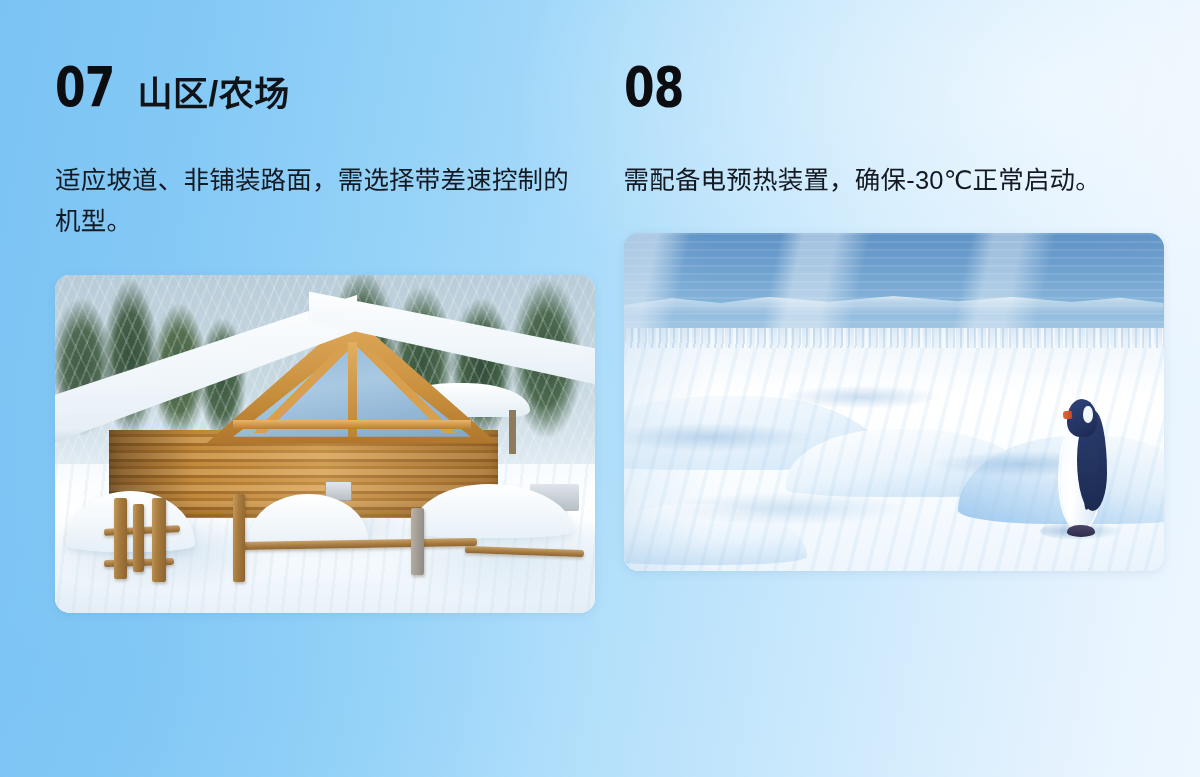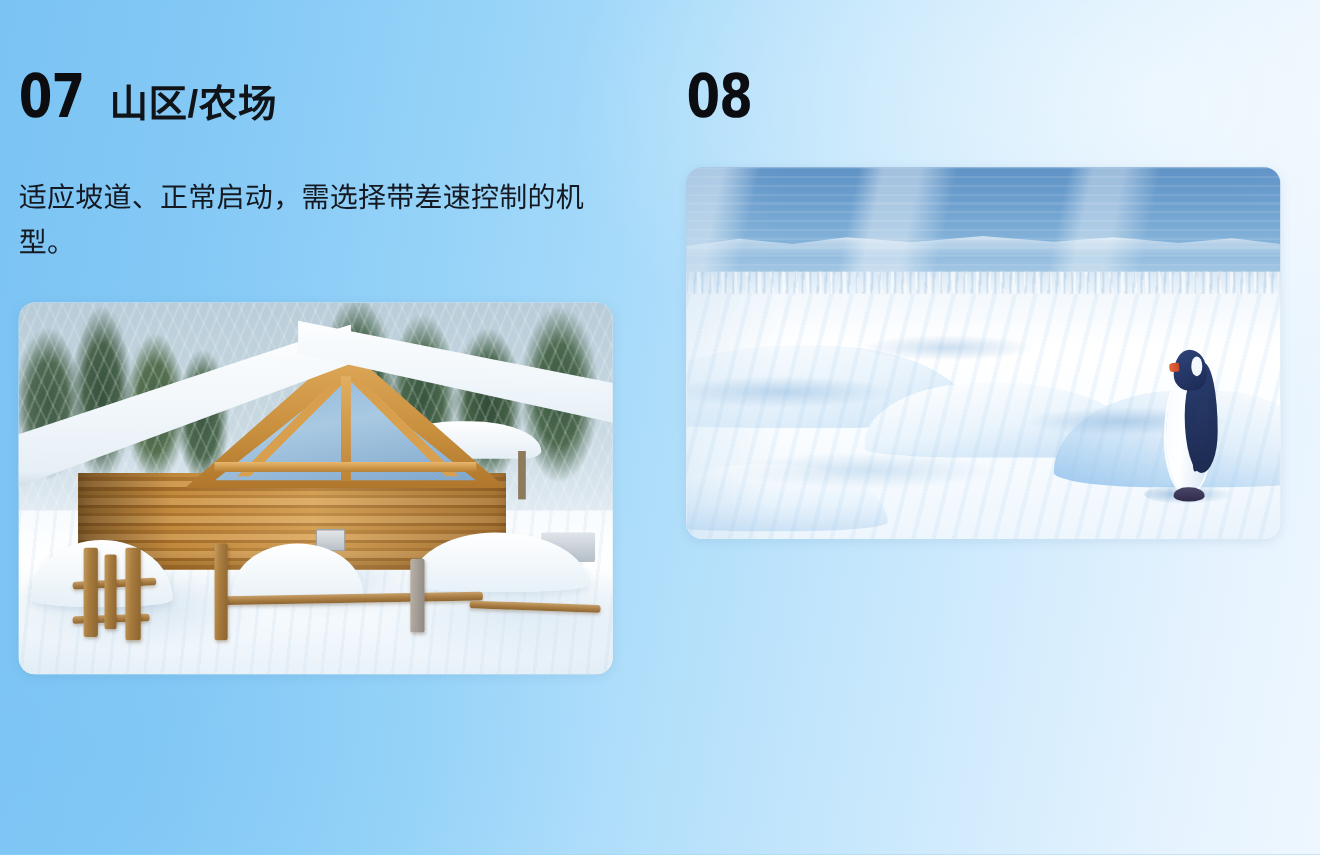--- a/index.html
+++ b/index.html
@@ -38,21 +38,21 @@
     background:
       radial-gradient(ellipse 70% 60% at 88% 12%, rgba(255,255,255,.55), rgba(255,255,255,0) 65%),
       radial-gradient(ellipse 60% 55% at 4% 88%, rgba(120,195,244,.45), rgba(255,255,255,0) 70%);
   }
 
   
   .board {
     position: absolute;
     inset: 0;
     display: flex;
-    padding: 0 17px;
+    padding: 0 55px;
     gap: 47px;
   }
   .column {
     flex: 1 1 0;
     min-width: 0;
     display: flex;
     flex-direction: column;
   }
 
   
@@ -407,21 +407,21 @@
 
 <div class="board">
 
   <section class="column col-a">
 
     <header class="section-heading">
       <span class="section-number">07</span>
       <h2 class="section-title">山区/农场</h2>
     </header>
 
-    <p class="section-desc">适应坡道、正常启动，需选择带差速控制的机型。</p>
+    <p class="section-desc">适应坡道、非铺装路面，需选择带差速控制的机型。</p>
 
     <figure class="photo-card">
       <div class="photo-stage">
         <div class="layer sc1-sky"></div>
         <div class="layer sc1-forest"></div>
         <div class="layer sc1-snowdust"></div>
         <div class="layer sc1-ground"></div>
         <div class="layer sc1-ground-tex"></div>
         <div class="layer sc1-shed"></div>
         <div class="layer sc1-shed-leg-a"></div>
@@ -456,20 +456,21 @@
     </figure>
 
   </section>
 
   <section class="column col-b">
 
     <header class="section-heading">
       <span class="section-number">08</span>
     </header>
 
+    <p class="section-desc">需配备电预热装置，确保-30℃正常启动。</p>
 
     <figure class="photo-card">
       <div class="photo-stage">
         <div class="layer sc2-sky"></div>
         <div class="layer sc2-far-cliff"></div>
         <div class="layer sc2-far-cliff-tex"></div>
         <div class="layer sc2-cliff-ridge"></div>
         <div class="layer sc2-midband"></div>
         <div class="layer sc2-midband-tex"></div>
         <div class="layer sc2-ice-shards"></div>

